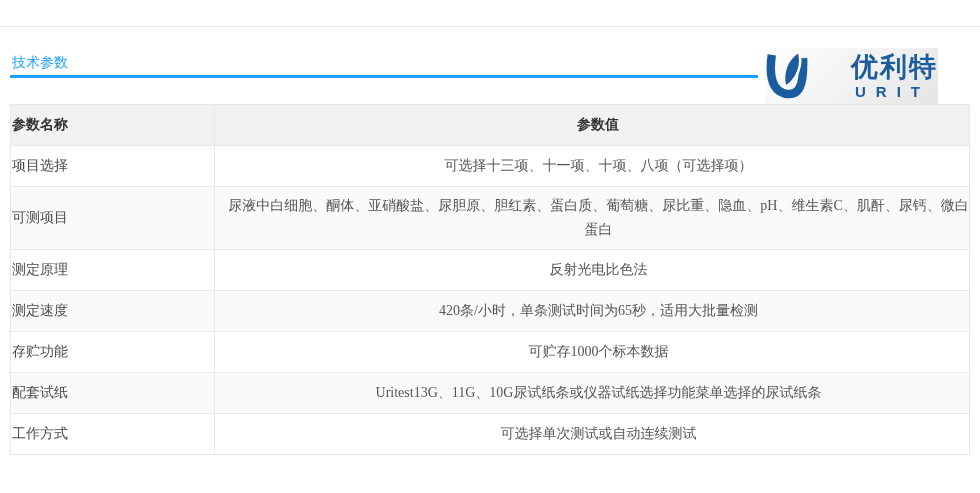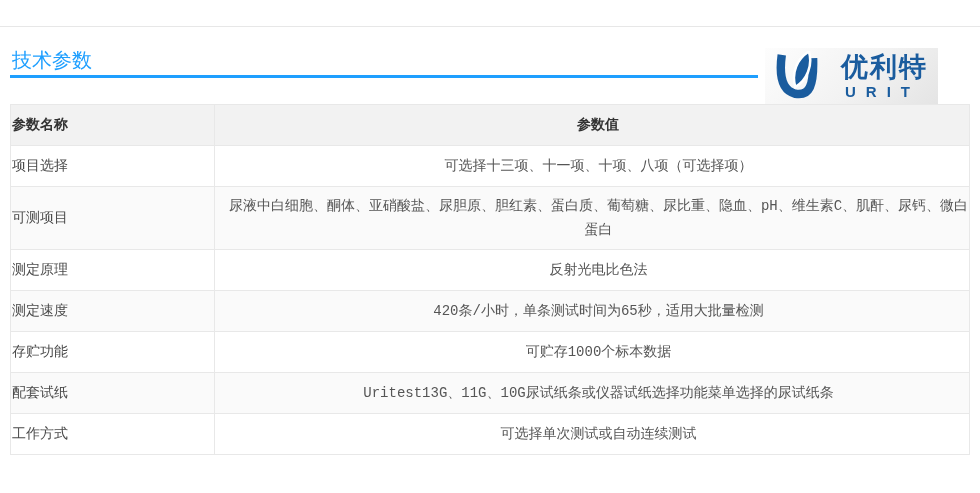--- a/index.html
+++ b/index.html
@@ -9,29 +9,29 @@
     font-family:"Liberation Sans","DejaVu Sans",sans-serif;
     position:relative;overflow:hidden;
   }
   .top-divider{
     position:absolute;top:26px;left:0;width:980px;height:1px;background:#e7e7e7;
   }
   .section-header{
     position:absolute;top:53px;left:10px;
   }
   .section-title{
-    color:#1E9FFF;font-size:20px;line-height:18px;padding-left:2px;font-family:Liberation Mono, monospace;
+    color:#1E9FFF;font-size:14px;line-height:18px;padding-left:2px;
   }
   .title-underline{
     margin-top:4px;width:748px;height:3px;background:#1E9FFF;
   }
   .logo{
     position:absolute;top:48px;right:42px;width:173px;height:57px;
     background:linear-gradient(135deg,#fdfdfd 0%,#f2f2f2 55%,#e4e4e4 100%);
-    display:flex;align-items:center;justify-content:center;gap:22px;
+    display:flex;align-items:center;justify-content:space-between;gap:22px;
   }
   .logo-mark{flex:0 0 auto;margin-top:2px;}
   .logo-text{display:flex;flex-direction:column;line-height:1;}
   .brand-cn{
     color:#1a5c9e;font-size:27px;font-weight:bold;letter-spacing:2px;
     font-family:"Liberation Sans","DejaVu Sans",sans-serif;
   }
   .brand-en{
     color:#1a5c9e;font-size:15px;font-weight:bold;letter-spacing:10px;
     margin-top:3px;padding-left:4px;
@@ -57,21 +57,21 @@
   th.col-value, td.value-cell{
     text-align:center;padding-left:13px;
   }
   td.name-cell{
     color:#4a4a4a;height:38px;
     font-family:"DejaVu Serif","Liberation Serif",serif;
   }
   td.value-cell{
     color:#555;padding-top:7px;padding-bottom:7px;padding-right:0;
     line-height:24px;
-    font-family:Liberation Mono, monospace;
+    font-family:Liberation Serif, serif;
   }
   tbody tr:nth-child(even){background:#fafafa;}
 </style>
 </head>
 <body>
 
 <div class="top-divider"></div>
 
 <div class="section-header">
   <div class="section-title">技术参数</div>

